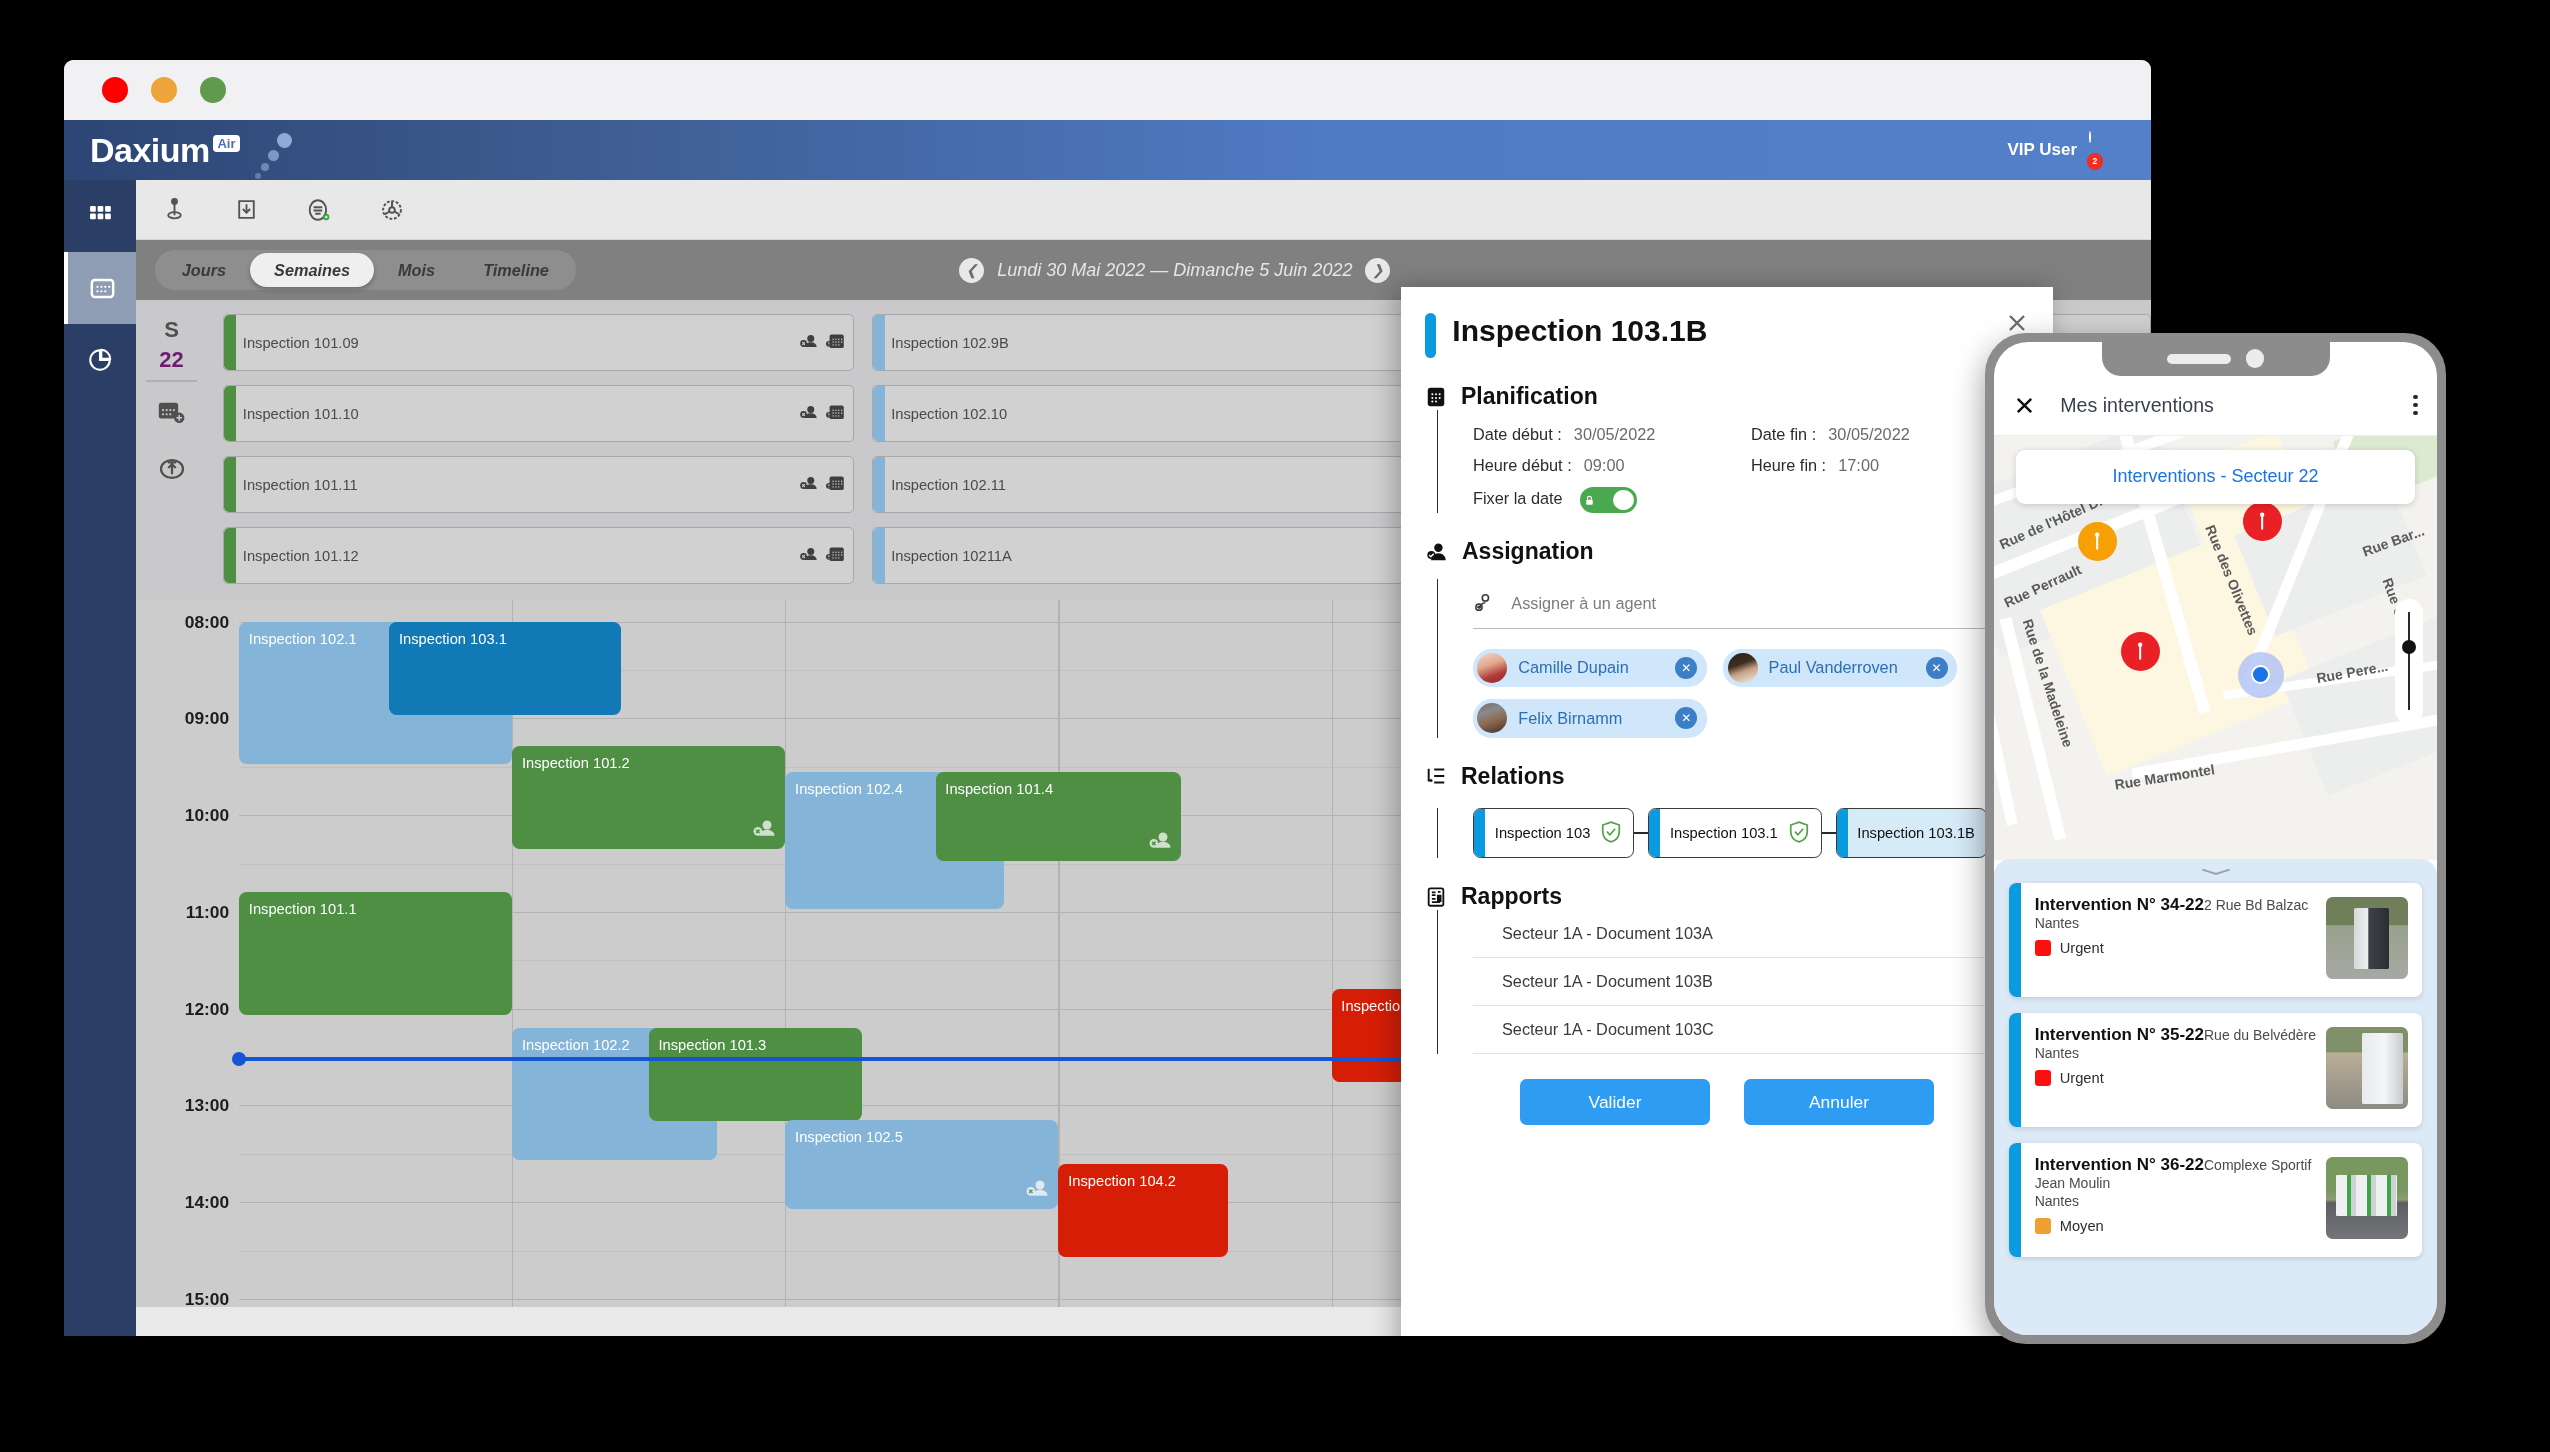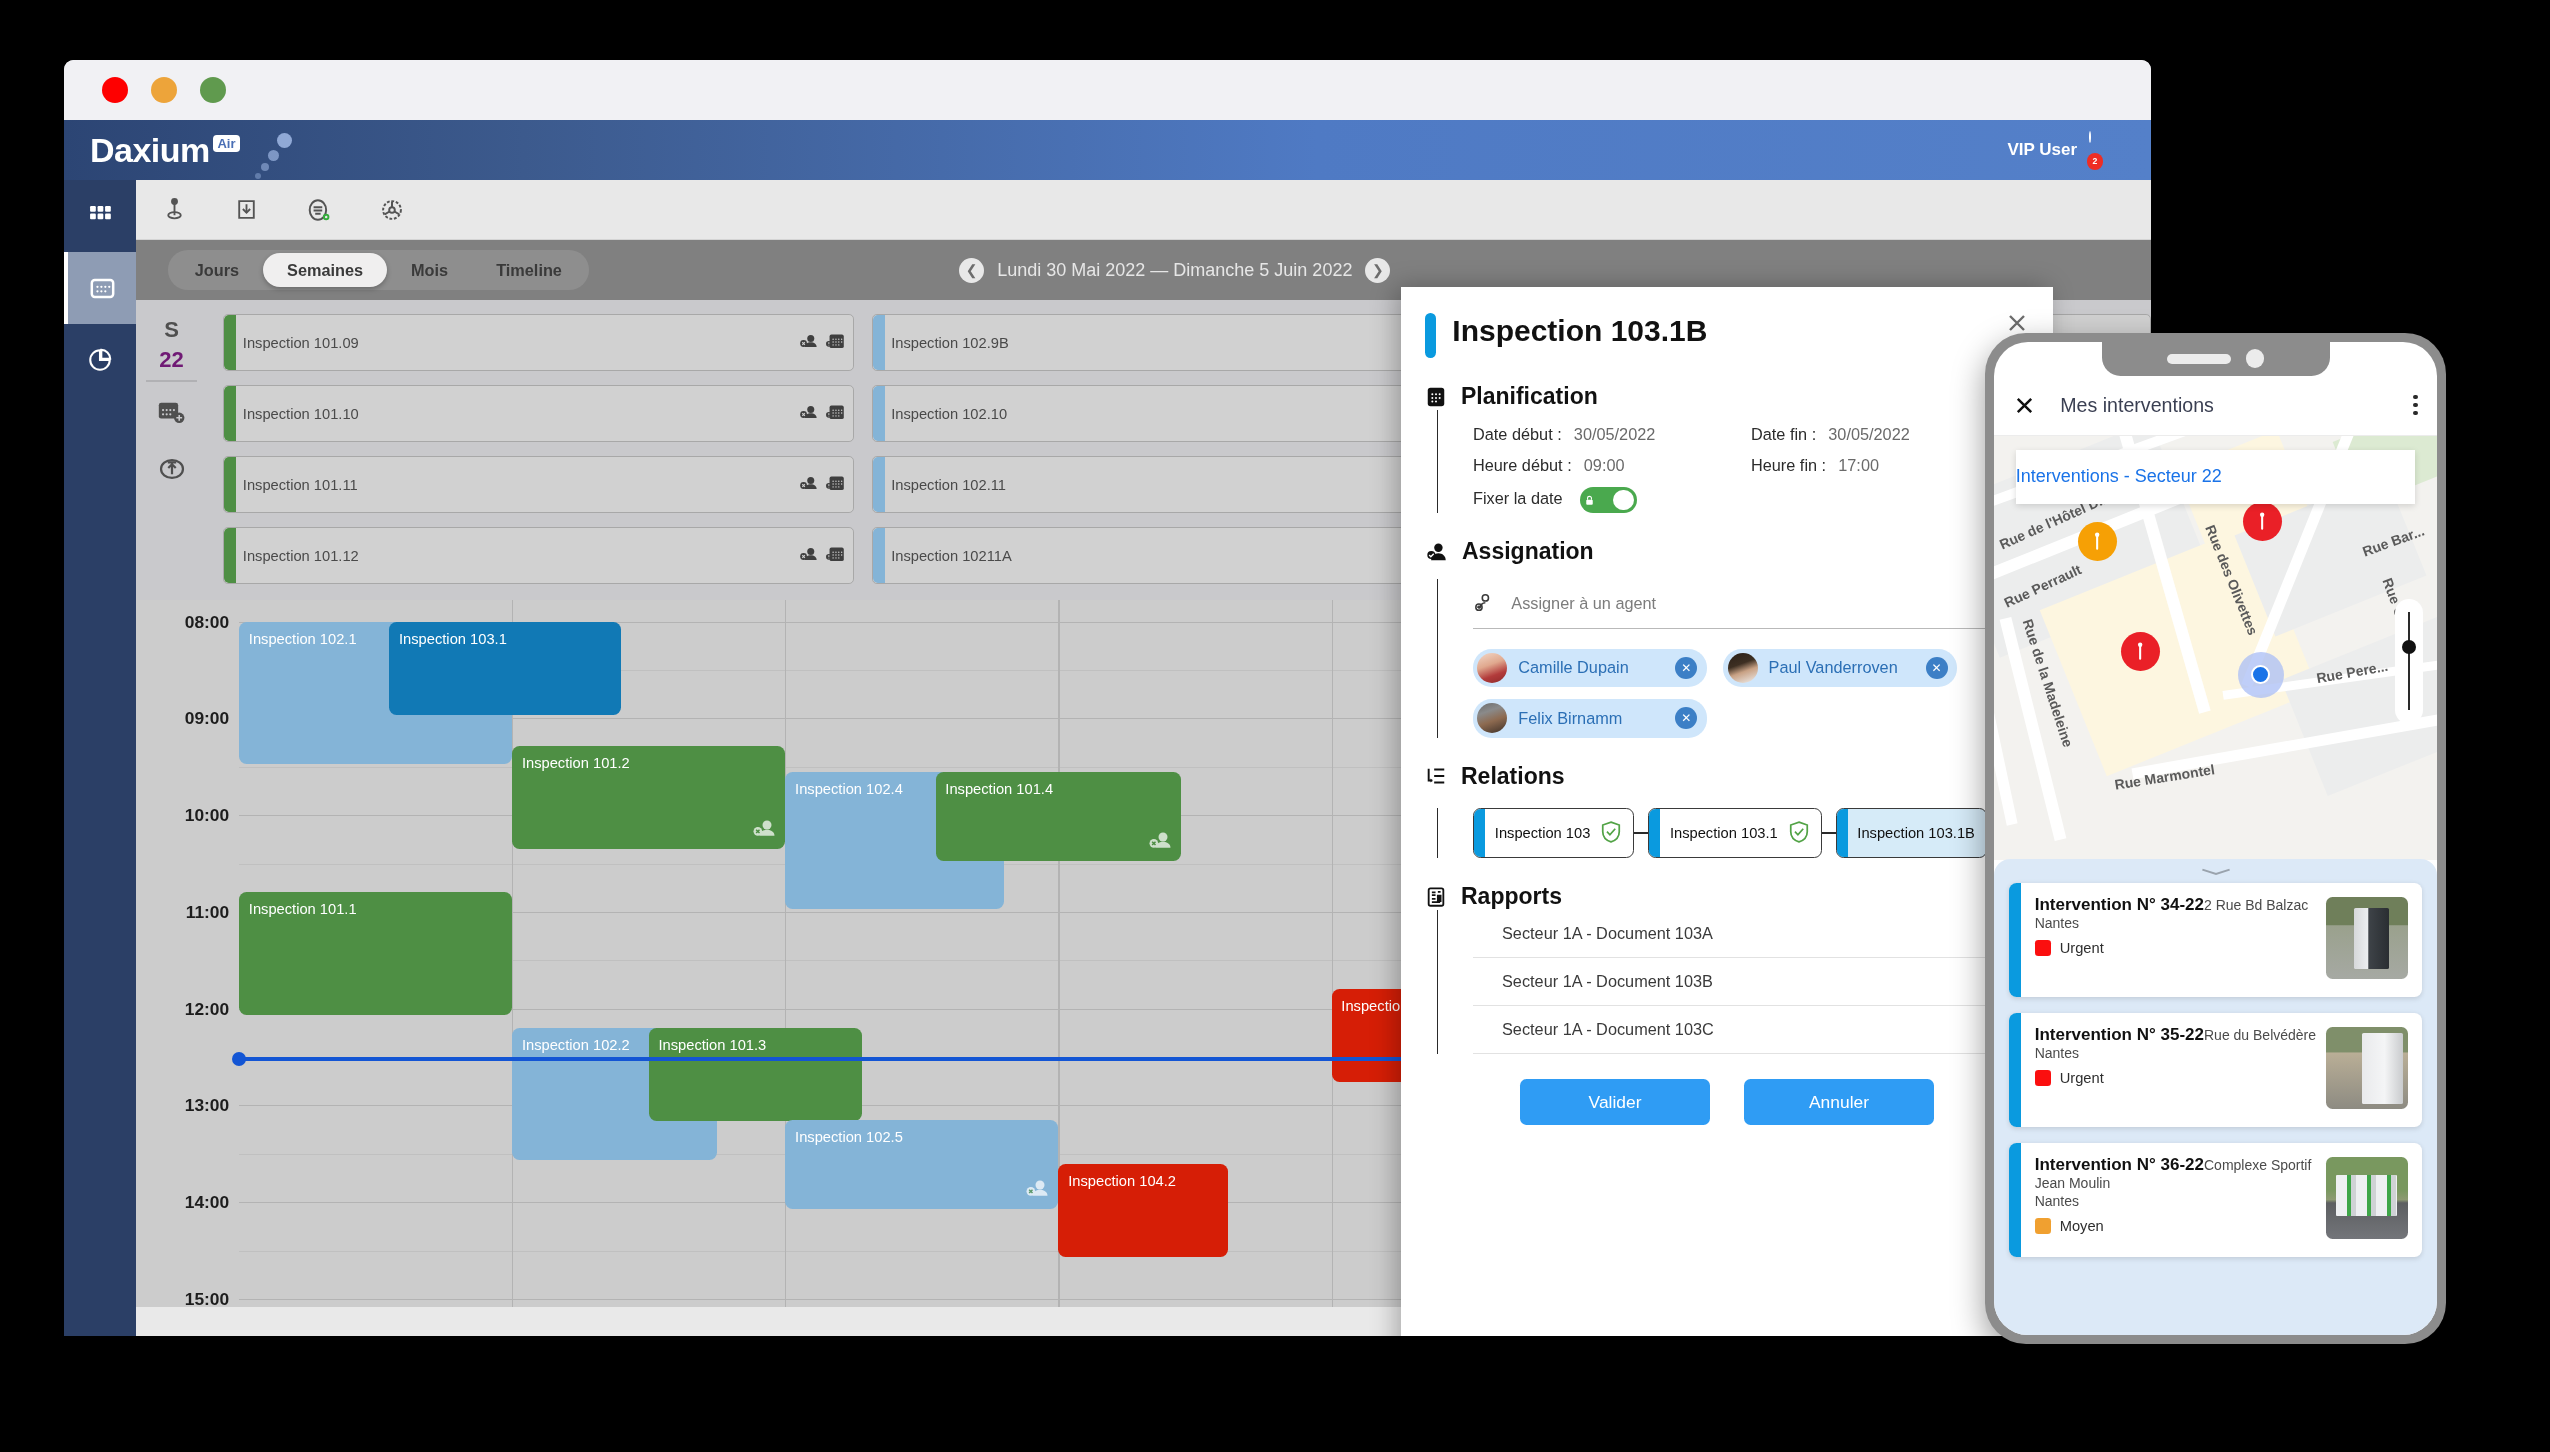--- a/index.html
+++ b/index.html
@@ -42,21 +42,21 @@
   .rail-item.active { background:#8e9cb4; border-left:4.3px solid #fff; }
   #content { flex:1; position:relative; background:#e9e9e9; overflow:hidden; }
 
   
   #pageheader { height:60px; background:#e8e8e8; display:flex; align-items:center; padding:0 26px;
                 justify-content:space-between; border-bottom:0.5px solid #d4d4d4; }
   #page-title { font-size:23px; font-weight:bold; color:#111; }
   #header-icons { display:flex; gap:47px; align-items:center; }
 
   
-  #toolbar { height:60px; background:#808080; display:flex; align-items:center; padding:0 32px; }
+  #toolbar { height:60px; background:#808080; display:flex; align-items:center; padding:0 19px;font-style:italic; }
   #viewtabs { background:#8e8e8e; border-radius:25px; display:flex; padding:2.7px; }
   .vtab { padding:7.6px 24px; border-radius:23px; font-size:16.3px; color:#3a3a3a; font-weight:bold; }
   .vtab.active { background:#f0efef; box-shadow:0 2.2px 5.4px rgba(0,0,0,.25); }
   #daterange { margin-left:auto; margin-right:auto; display:flex; align-items:center; gap:13px;
                transform:translateX(-179px); }
   .nav-circ { width:25px; height:25px; border-radius:50%; background:#e8e8e8; color:#6d6d6d;
               display:flex; align-items:center; justify-content:center; font-size:14px; }
   #daterange-label { font-size:18px; color:#e6e6e6; }
 
   
@@ -149,21 +149,21 @@
            justify-content:center; gap:15px; }
   #notch-speaker { width:64px; height:9.8px; background:#ececec; border-radius:5.4px; }
   #notch-cam { width:18.5px; height:18.5px; background:#ececec; border-radius:50%; }
   #phone-bar { height:60px; margin-top:34px; display:flex; align-items:center; padding:0 19.6px;
                border-bottom:1.1px solid #ececec; }
   #phone-title { font-size:19.6px; color:#3a3f52; margin-left:24px; }
   #phone-menu { margin-left:auto; display:flex; flex-direction:column; gap:3.8px; }
   #phone-menu i { width:4.3px; height:4.3px; background:#2a2a2a; border-radius:50%; display:block; }
   #map { position:relative; height:424px; background:#f3f2ef; overflow:hidden; }
   #map-chip { position:absolute; left:22px; right:22px; top:14px; height:54px; background:#fff;
-              border-radius:0; display:flex; align-items:center; 
+              border-radius:9px; display:flex; align-items:center; justify-content:center;
               box-shadow:0 1.6px 6.5px rgba(0,0,0,.14); z-index:5; }
   #map-chip-text { font-size:18px; color:#1a73e8; }
   .mroad { position:absolute; background:#fff; }
   .mstreet { position:absolute; font-size:14px; color:#5a5a5a; font-weight:bold; white-space:nowrap; }
   .mblock { position:absolute; background:#fdf6e0; }
   .mgray { position:absolute; background:#eceded; }
   .mgreen { position:absolute; background:#dcead2; }
   .pin { position:absolute; width:39px; height:39px; border-radius:50%; display:flex;
          align-items:center; justify-content:center; }
   .pin.red{background:#ea2027;} .pin.orange{background:#f6a005;}

